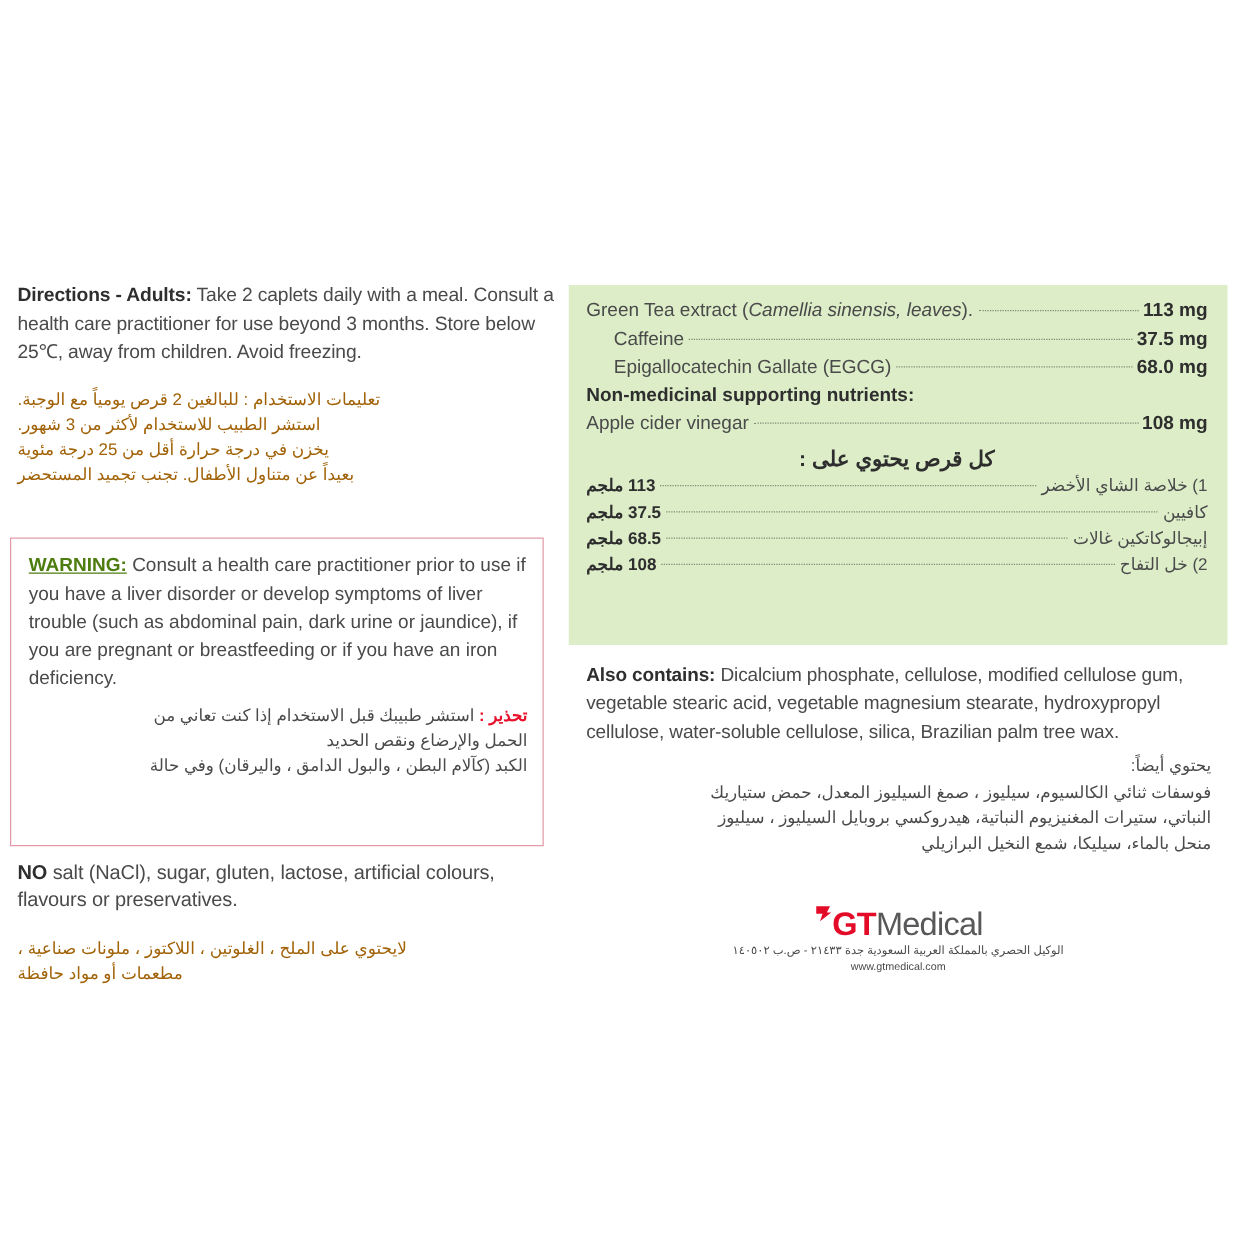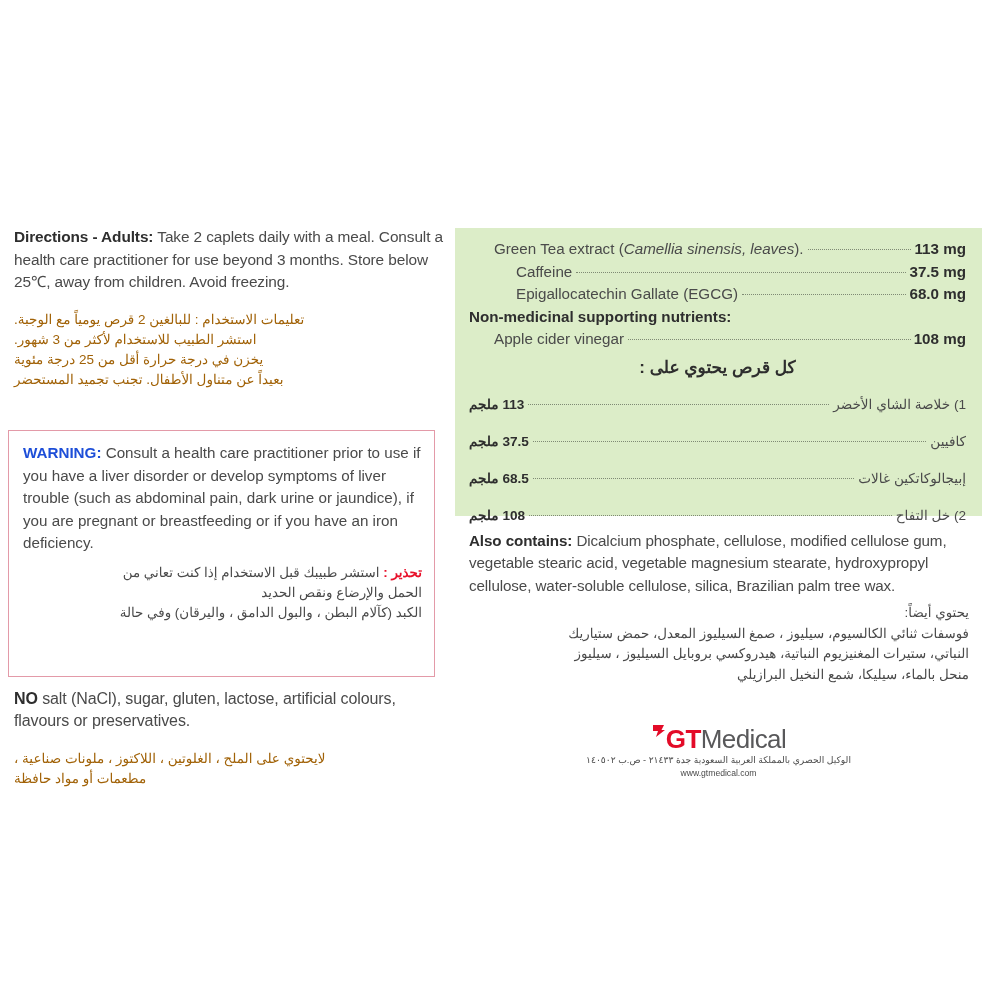--- a/index.html
+++ b/index.html
@@ -67,22 +67,23 @@
   }
   #warning-inner {
     padding: 11px 12px 8px 14px;
   }
   .warn-en {
     font-size: 15.2px;
     line-height: 22.6px;
     color: #4a4a4a;
   }
   .warn-label {
-    color: #1d4ed8;
-    font-weight: bold;
+    color: #4d7c0f;
+    font-weight: bold;
+    text-decoration: underline;
   }
   .warn-ar {
     direction: rtl;
     text-align: right;
     font-size: 13.4px;
     line-height: 20px;
     color: #4a4a4a;
     margin-top: 8px;
     padding-left: 4px;
   }
@@ -117,21 +118,20 @@
     color: #2e2e2e;
     line-height: 22px;
   }
   .ing-row {
     display: flex;
     align-items: baseline;
     font-size: 15.2px;
     line-height: 22.6px;
     color: #4a4a4a;
     white-space: nowrap;
-    margin-left: 25px;
   }
   .ing-row.indent { padding-left: 22px; }
   .ing-name { flex: 0 0 auto; }
   .ing-name i { font-style: italic; }
   .leader {
     flex: 1 1 auto;
     margin: 0 3px 0 4px;
     border-bottom: 1.6px dotted #7f8a74;
     transform: translateY(-4px);
     min-width: 10px;
@@ -149,21 +149,21 @@
   }
   .ar-ing-row {
     direction: rtl;
     display: flex;
     align-items: baseline;
     font-size: 13.6px;
     line-height: 21px;
     color: #4a4a4a;
     white-space: nowrap;
   }
-  .ar-ing-name { flex: 0 0 auto; margin-top: 16px; }
+  .ar-ing-name { flex: 0 0 auto; }
   .ar-leader {
     flex: 1 1 auto;
     margin: 0 4px;
     border-bottom: 1.5px dotted #7f8a74;
     transform: translateY(-4px);
     min-width: 10px;
   }
   .ar-ing-amt { flex: 0 0 auto; font-weight: bold; color: #2e2e2e; }
 
   

